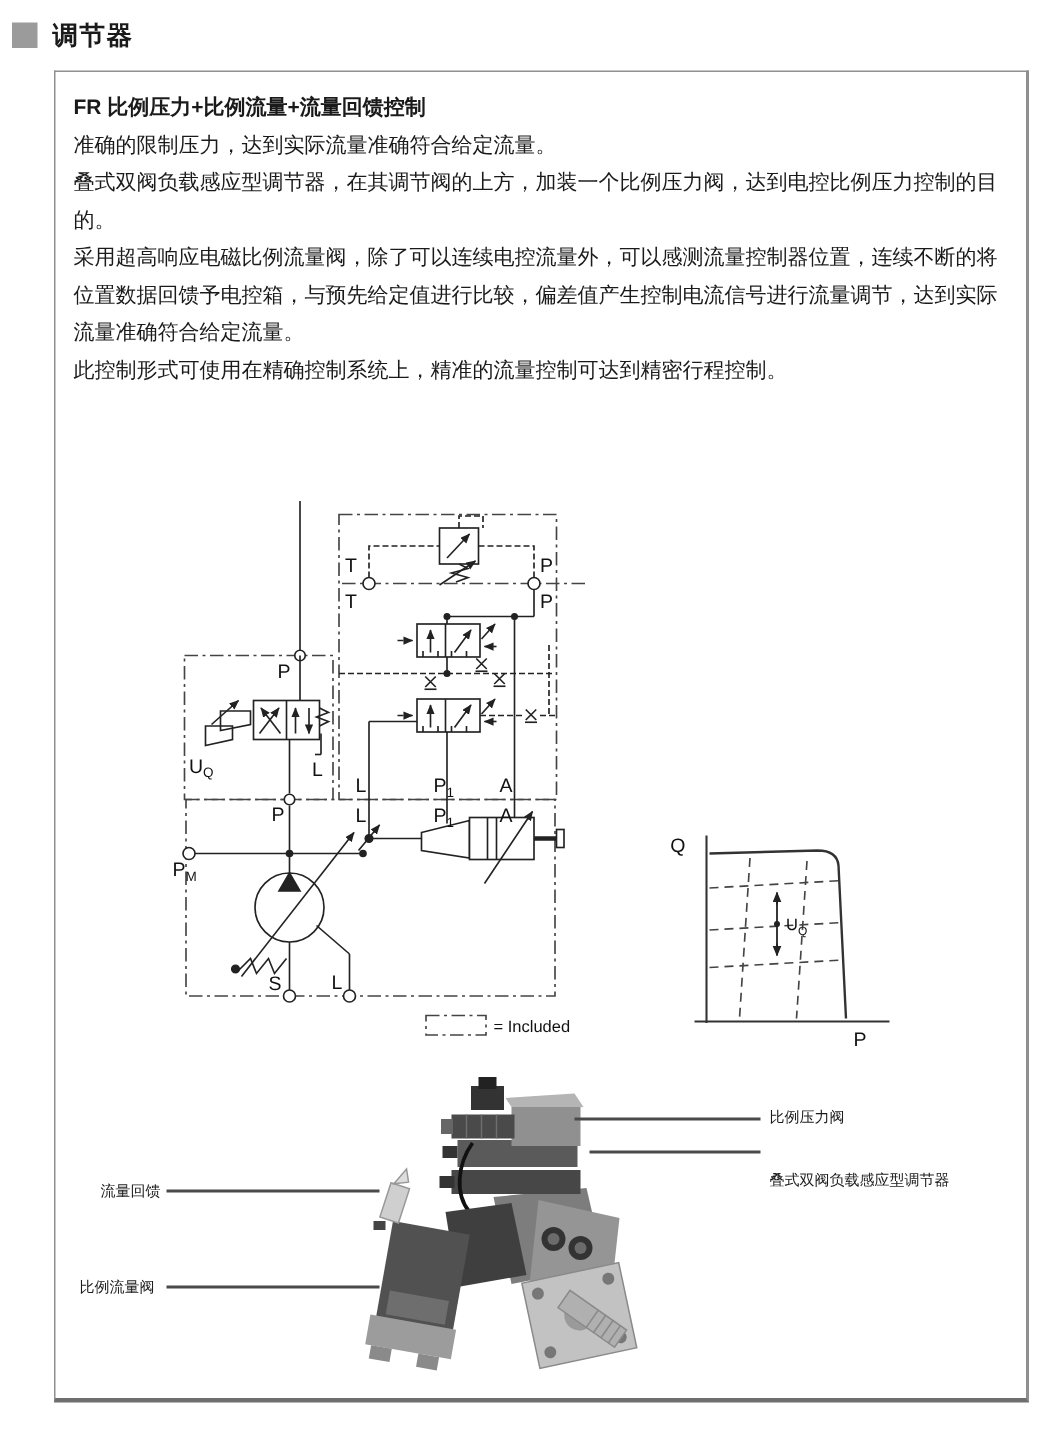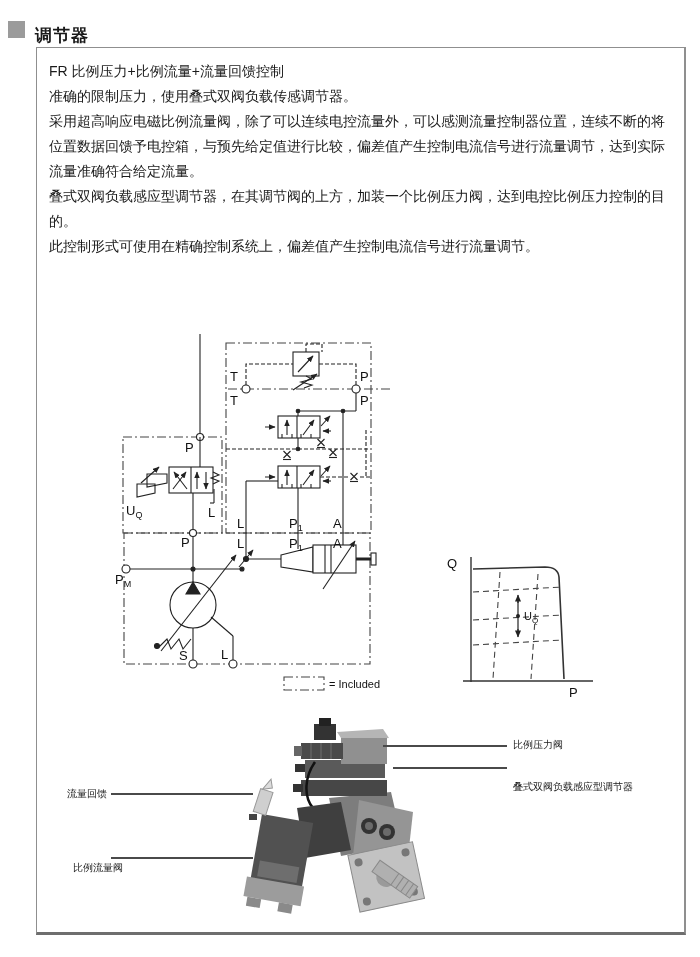--- a/index.html
+++ b/index.html
@@ -3,50 +3,50 @@
 <meta charset="utf-8">
 <style>
   html,body{margin:0;padding:0;}
   body{
     width:700px;height:957px;position:relative;background:#fff;
     font-family:"Liberation Sans","DejaVu Sans",sans-serif;color:#1a1a1a;
     overflow:hidden;
   }
   .hdr{position:absolute;left:8px;top:12px;display:flex;align-items:center;gap:10px;}
   .hdr .sq{width:17px;height:17px;background:#9b9b9b;}
-  .hdr .t{font-size:17px;font-weight:bold;letter-spacing:1px;margin-top:12px;}
+  .hdr .t{font-size:17px;font-weight:bold;letter-spacing:1px;}
   .box{
     position:absolute;left:36px;top:47px;width:650px;height:888px;background:#fff;
     border:1px solid #8f8f8f;border-right-width:2px;border-bottom:3px solid #6e6e6e;
     box-sizing:border-box;
   }
   .txt{position:absolute;left:12px;top:11px;width:628px;font-size:14px;line-height:25px;}
-  .txt h3{margin:0;font-size:14px;font-weight:normal;}
+  .txt h3{margin:0;font-size:14px;font-weight:bold;}
   .txt p{margin:0;}
   svg text{fill:#111;}
   .callout-line{position:absolute;height:2px;background:#4a4a4a;}
   .callout{position:absolute;font-size:10px;white-space:nowrap;}
   .callout.left{text-align:right;width:66px;}
 </style>
 </head>
 <body>
 
 <div class="hdr">
   <span class="sq"></span>
   <span class="t">调节器</span>
 </div>
 
 <div class="box">
 
   <div class="txt">
     <h3>FR 比例压力+比例流量+流量回馈控制</h3>
-    <p>准确的限制压力，使用叠式双阀负载传感调节器。</p>
+    <p>准确的限制压力，达到实际流量准确符合给定流量。</p>
+    <p>叠式双阀负载感应型调节器，在其调节阀的上方，加装一个比例压力阀，达到电控比例压力控制的目的。</p>
     <p>采用超高响应电磁比例流量阀，除了可以连续电控流量外，可以感测流量控制器位置，连续不断的将位置数据回馈予电控箱，与预先给定值进行比较，偏差值产生控制电流信号进行流量调节，达到实际流量准确符合给定流量。</p>
-    <p>叠式双阀负载感应型调节器，在其调节阀的上方，加装一个比例压力阀，达到电控比例压力控制的目的。</p>
-    <p>此控制形式可使用在精确控制系统上，偏差值产生控制电流信号进行流量调节。</p>
+    <p>此控制形式可使用在精确控制系统上，精准的流量控制可达到精密行程控制。</p>
   </div>
 
   <svg id="schem" style="position:absolute;left:64px;top:283px;" width="520" height="380" viewBox="0 0 520 380">
     <defs>
       <marker id="ah" markerWidth="8" markerHeight="7" refX="5.5" refY="2.5" orient="auto">
         <path d="M0,0 L6,2.5 L0,5 Z" fill="#222"></path>
       </marker>
       <g id="xm" stroke="#222" fill="none" stroke-width="1.1">
         <path d="M-3.5,-4 L3.5,3 M-3.5,3 L3.5,-4"></path>
           <path d="M-4,4.5 L4,4.5"></path>
@@ -279,16 +279,16 @@
 
   <div class="callout-line" style="left:346px;top:697px;width:124px;"></div>
   <div class="callout" style="left:476px;top:690px;">比例压力阀</div>
 
   <div class="callout-line" style="left:356px;top:719px;width:114px;"></div>
   <div class="callout" style="left:476px;top:712px;margin-top:20px;">叠式双阀负载感应型调节器</div>
 
   <div class="callout left" style="left:4px;top:739px;">流量回馈</div>
   <div class="callout-line" style="left:74px;top:745px;width:142px;"></div>
 
-  <div class="callout left" style="left:20px;top:803px;margin-top:10px;">比例流量阀</div>
+  <div class="callout left" style="left:0;top:803px;">比例流量阀</div>
   <div class="callout-line" style="left:74px;top:809px;width:142px;"></div>
 
 </div>
 
 </body></html>

